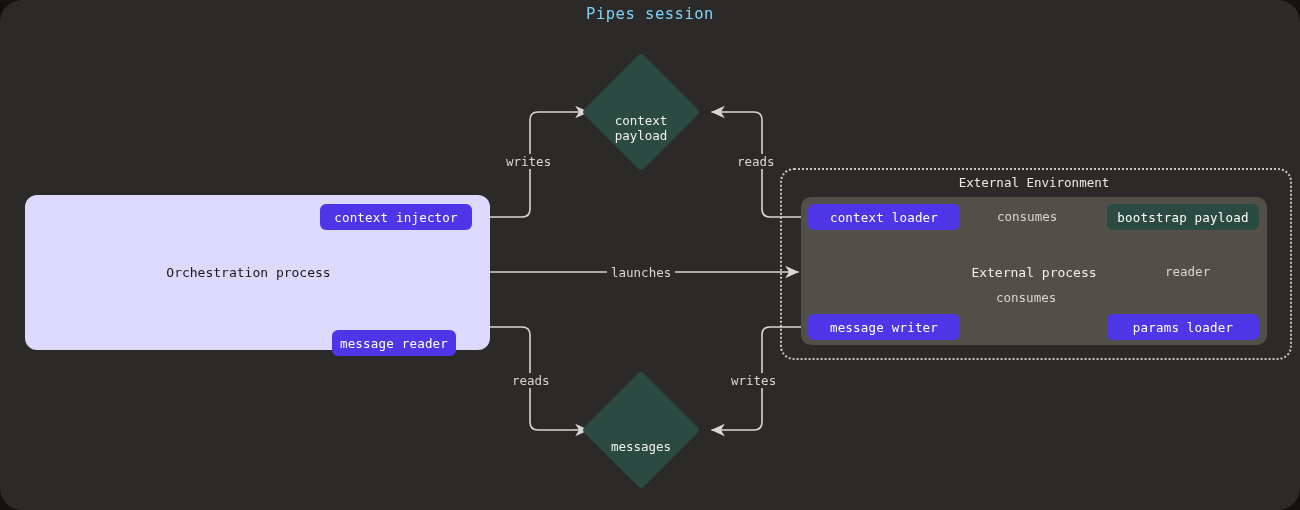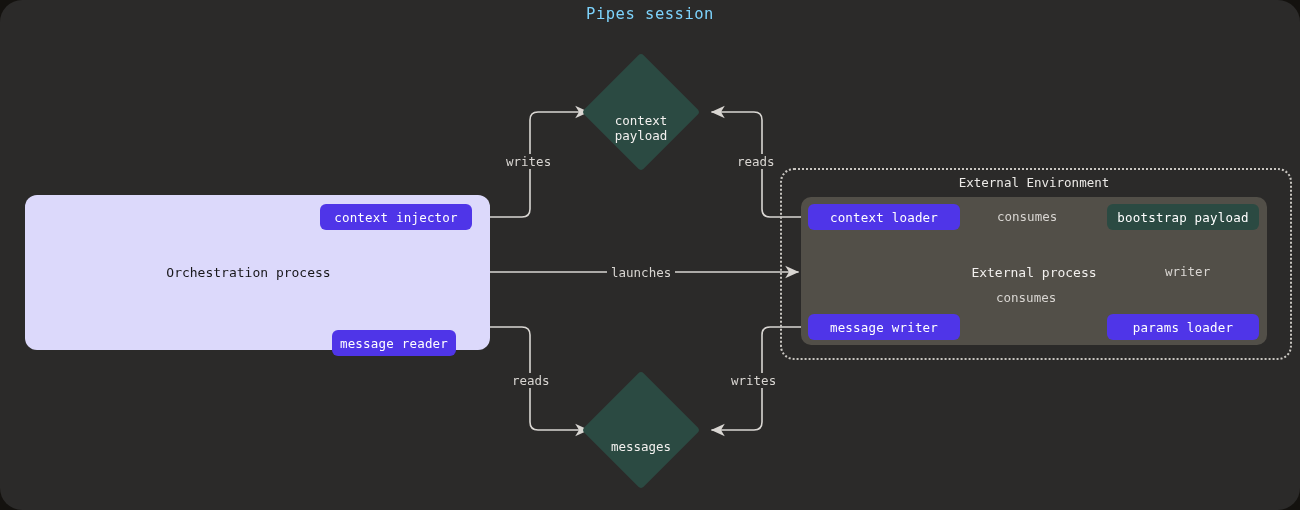--- a/index.html
+++ b/index.html
@@ -145,15 +145,15 @@
     </div>
   </div>
 
   <div class="edge-label el-writes-top">writes</div>
   <div class="edge-label el-reads-top">reads</div>
   <div class="edge-label el-launches">launches</div>
   <div class="edge-label el-reads-bot">reads</div>
   <div class="edge-label el-writes-bot">writes</div>
   <div class="edge-label on-proc el-consumes-top">consumes</div>
   <div class="edge-label on-proc el-consumes-mid">consumes</div>
-  <div class="edge-label on-proc el-loads">writer</div>
+  <div class="edge-label on-proc el-loads">reader</div>
 
 </div>
 
 </body></html>

